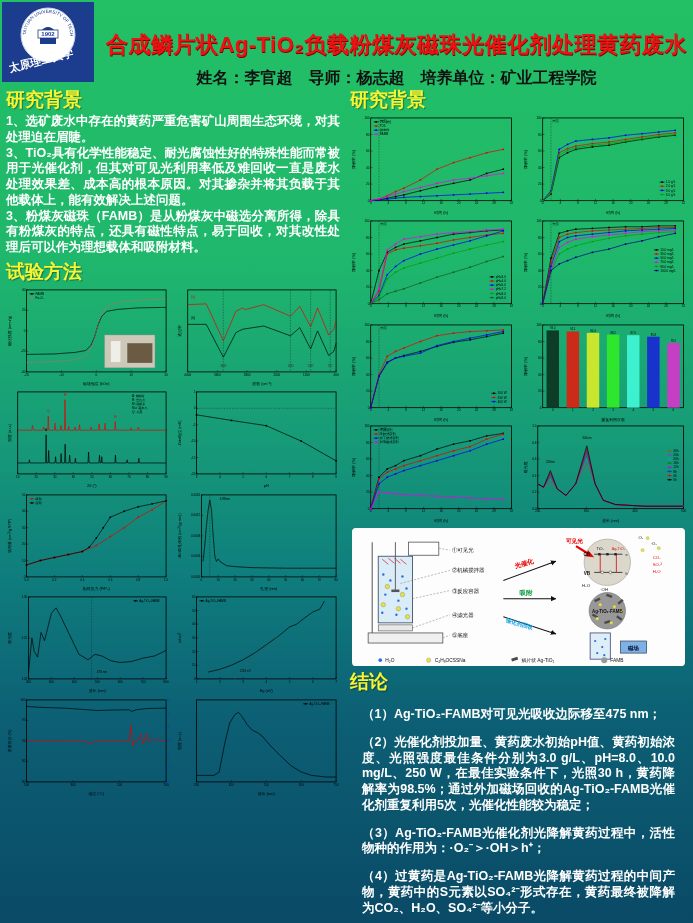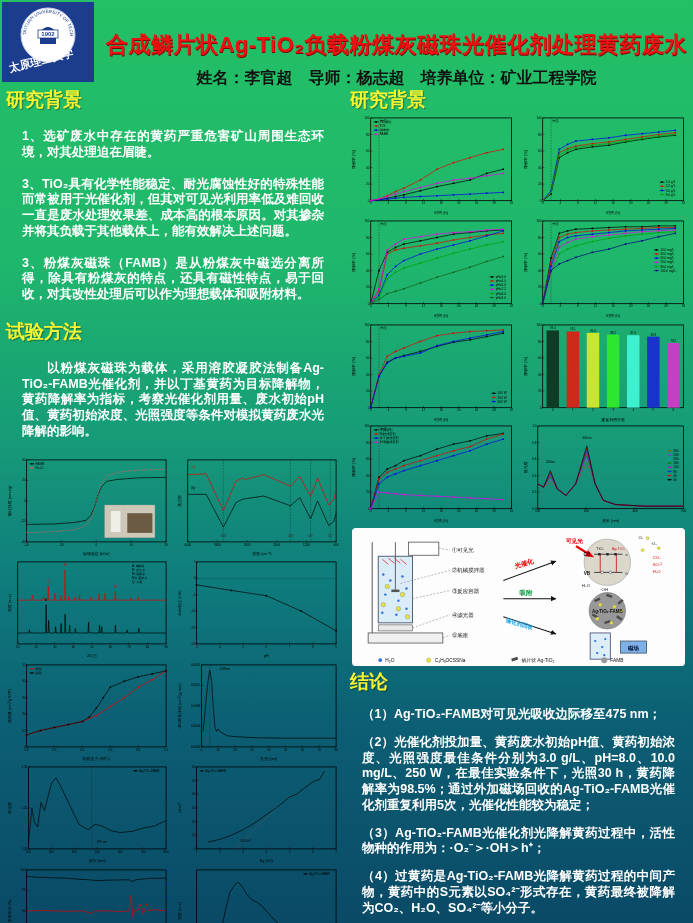--- a/index.html
+++ b/index.html
@@ -9,21 +9,21 @@
   header{position:relative;height:84px;}
   .logo{position:absolute;left:2px;top:2px;width:92px;height:80px;background:#1c3c8e;}
   .titles{margin-left:100px;padding-top:6px;text-align:center;}
   .title{color:#ee1111;font-size:22px;font-weight:bold;letter-spacing:0.5px;text-shadow:0.5px 0.5px 0 #7a0000;margin-top:24px;}
   .subtitle{color:#111;font-size:16px;font-weight:bold;margin-top:8px;}
   .main{display:flex;gap:10px;padding:0 6px;}
   .col{flex:1;}
   .col.left{max-width:334px;}
   .col.right{max-width:337px;}
   h2.sec{color:#f7f431;font-size:19px;font-weight:bold;margin:3px 0 1px 0;text-shadow:1px 1px 1px rgba(0,0,0,.35);}
-  p.body{color:#fff;font-weight:bold;font-size:12.5px;line-height:1.26;text-align:justify;margin:16px;}
+  p.body{color:#fff;font-weight:bold;font-size:12.5px;line-height:1.26;text-align:justify;margin:0;}
   p.indent{text-indent:2em;}
   .chart-grid{display:grid;grid-template-columns:1fr 1fr;column-gap:6px;row-gap:2px;}
   .chart-grid svg{width:100%;height:auto;display:block;}
   svg text{font-family:"Liberation Sans",sans-serif;}
   .diagram{background:#fdfdfd;border-radius:5px;margin:4px 2px 2px 2px;}
   .diagram svg{width:100%;height:auto;display:block;}
   .concl p{margin:12px;}
 </style>
 </head>
 <body>
@@ -53,21 +53,20 @@
   </header>
 
   <div class="main">
     <div class="col left">
       <h2 class="sec">研究背景</h2>
       <p class="body">1、选矿废水中存在的黄药严重危害矿山周围生态环境，对其处理迫在眉睫。</p>
       <p class="body">3、TiO₂具有化学性能稳定、耐光腐蚀性好的特殊性能而常被用于光催化剂，但其对可见光利用率低及难回收一直是废水处理效果差、成本高的根本原因。对其掺杂并将其负载于其他载体上，能有效解决上述问题。</p>
       <p class="body">3、粉煤灰磁珠（FAMB）是从粉煤灰中磁选分离所得，除具有粉煤灰的特点，还具有磁性特点，易于回收，对其改性处理后可以作为理想载体和吸附材料。</p>
 
       <h2 class="sec">试验方法</h2>
-      <p class="body indent">以粉煤灰磁珠为载体，采用溶胶凝胶法制备Ag-TiO₂-FAMB光催化剂，并以丁基黄药为目标降解物，黄药降解率为指标，考察光催化剂用量、废水初始pH值、黄药初始浓度、光照强度等条件对模拟黄药废水光降解的影响。</p>
 
       <div class="chart-grid">
         <svg viewBox="0 0 168 103">
             <rect x="21" y="4" width="143" height="84" fill="none" stroke="#000" stroke-width="0.8"></rect>
             <line x1="21" y1="88" x2="21" y2="86.2" stroke="#000" stroke-width="0.4"></line>
             <text x="21" y="91.8" font-size="3.1" fill="#000" text-anchor="middle">-20</text>
             <line x1="56.75" y1="88" x2="56.75" y2="86.2" stroke="#000" stroke-width="0.4"></line>
             <text x="56.75" y="91.8" font-size="3.1" fill="#000" text-anchor="middle">-10</text>
             <line x1="92.5" y1="88" x2="92.5" y2="86.2" stroke="#000" stroke-width="0.4"></line>
             <text x="92.5" y="91.8" font-size="3.1" fill="#000" text-anchor="middle">0</text>

